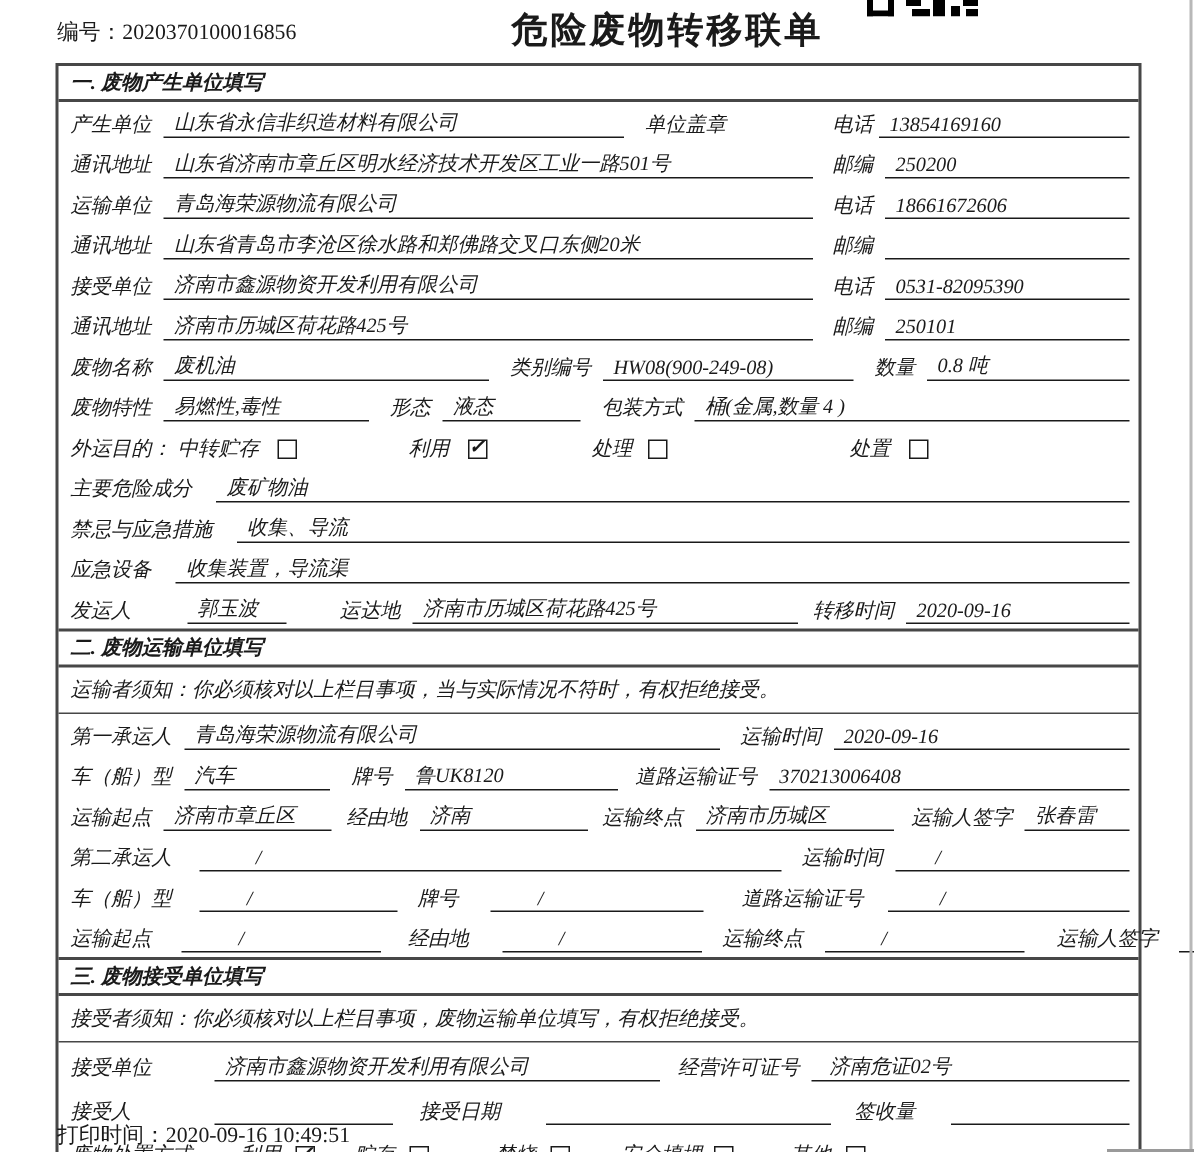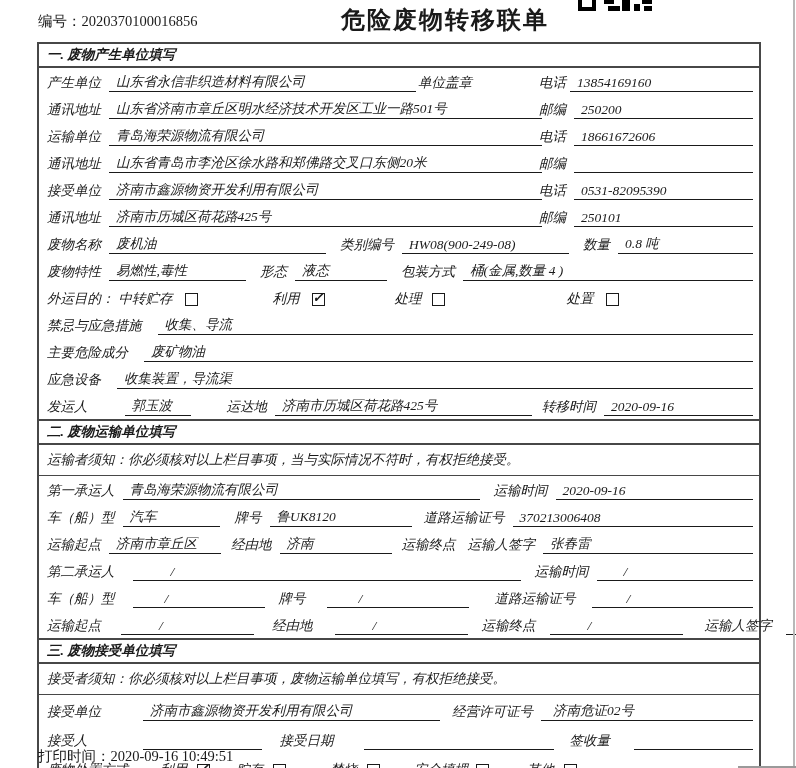--- a/index.html
+++ b/index.html
@@ -18,21 +18,21 @@
   .sec-title{height:22px;line-height:22px;font-weight:bold;font-size:13.5px;
              padding-left:8px;border-bottom:2px solid #474747;}
   .notice{height:30px;display:flex;align-items:center;padding-left:8px;font-size:13.5px;
           border-bottom:1.5px solid #474747;white-space:nowrap;text-align:right;}
   .row{position:relative;height:24px;display:flex;align-items:flex-end;
        padding:0 6px 3px 8px;font-size:13.5px;white-space:nowrap;}
   .row.tall{height:26px;}
   .lbl{flex:0 0 auto;}
   .u{border-bottom:1px solid #1a1a1a;padding:0 0 0 7px;flex:0 0 auto;overflow:hidden;}
   .fx{flex:1 1 auto;}
-  .rcol{position:absolute;left:500px;right:6px;bottom:3px;display:flex;align-items:flex-end;}
+  .rcol{position:absolute;left:516px;right:6px;bottom:3px;display:flex;align-items:flex-end;}
   .cb{flex:0 0 auto;width:11px;height:11px;border:1.4px solid #1a1a1a;display:inline-block;
       position:relative;margin-bottom:2px;}
   .cb.checked::after{content:"\2713";position:absolute;left:0px;top:-4px;font-size:13px;font-weight:bold;}
   .foot{position:absolute;left:38px;top:747px;font-size:14.5px;white-space:nowrap;}
 </style>
 </head>
 <body>
 
 <div class="page">
 
@@ -56,21 +56,21 @@
   </svg>
 
   <div class="form">
 
     <div class="sec">
       <div class="sec-title">一. 废物产生单位填写</div>
 
       <div class="row">
         <span class="lbl">产生单位</span>
         <span class="u" style="margin-left:8px;width:300px">山东省永信非织造材料有限公司</span>
-        <span class="lbl" style="margin-left:2px">单位盖章</span>
+        <span class="lbl" style="margin-left:14px">单位盖章</span>
         <span class="rcol">
           <span class="lbl">电话</span>
           <span class="u fx" style="margin-left:4px">13854169160</span>
         </span>
       </div>
 
       <div class="row">
         <span class="lbl">通讯地址</span>
         <span class="u" style="margin-left:8px;width:426px">山东省济南市章丘区明水经济技术开发区工业一路501号</span>
         <span class="rcol">
@@ -139,27 +139,27 @@
         <span class="cb" style="margin-left:12px"></span>
         <span class="lbl" style="margin-left:75px">利用</span>
         <span class="cb checked" style="margin-left:12px"></span>
         <span class="lbl" style="margin-left:70px">处理</span>
         <span class="cb" style="margin-left:10px"></span>
         <span class="lbl" style="margin-left:122px">处置</span>
         <span class="cb" style="margin-left:12px"></span>
       </div>
 
       <div class="row">
+        <span class="lbl">主要危险成分</span>
+        <span class="u fx" style="margin-left:16px">废矿物油</span>
+      </div>
+
+      <div class="row">
         <span class="lbl">禁忌与应急措施</span>
         <span class="u fx" style="margin-left:16px">收集、导流</span>
-      </div>
-
-      <div class="row">
-        <span class="lbl">主要危险成分</span>
-        <span class="u fx" style="margin-left:16px">废矿物油</span>
       </div>
 
       <div class="row">
         <span class="lbl">应急设备</span>
         <span class="u fx" style="margin-left:16px">收集装置，导流渠</span>
       </div>
 
       <div class="row">
         <span class="lbl">发运人</span>
         <span class="u" style="margin-left:37px;width:59px">郭玉波</span>
@@ -189,20 +189,21 @@
         <span class="lbl" style="margin-left:12px">道路运输证号</span>
         <span class="u fx" style="margin-left:8px">370213006408</span>
       </div>
 
       <div class="row">
         <span class="lbl">运输起点</span>
         <span class="u" style="margin-left:8px;width:105px">济南市章丘区</span>
         <span class="lbl" style="margin-left:10px">经由地</span>
         <span class="u" style="margin-left:8px;width:105px">济南</span>
         <span class="lbl" style="margin-left:10px">运输终点</span>
+        <span class="u" style="margin-left:8px;width:125px">济南市历城区</span>
         <span class="lbl" style="margin-left:12px">运输人签字</span>
         <span class="u fx" style="margin-left:8px">张春雷</span>
       </div>
 
       <div class="row">
         <span class="lbl">第二承运人</span>
         <span class="u" style="margin-left:18px;width:350px;padding-left:38px">/</span>
         <span class="lbl" style="margin-left:14px">运输时间</span>
         <span class="u fx" style="margin-left:8px;padding-left:27px">/</span>
       </div>

